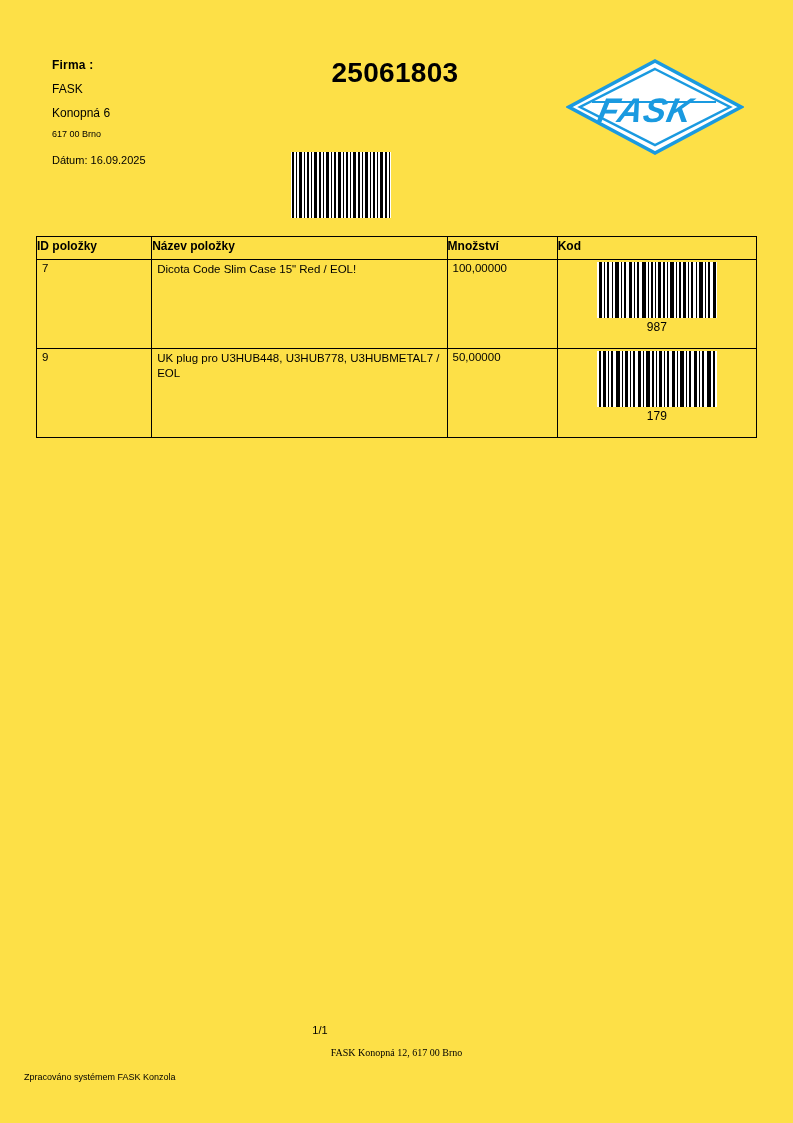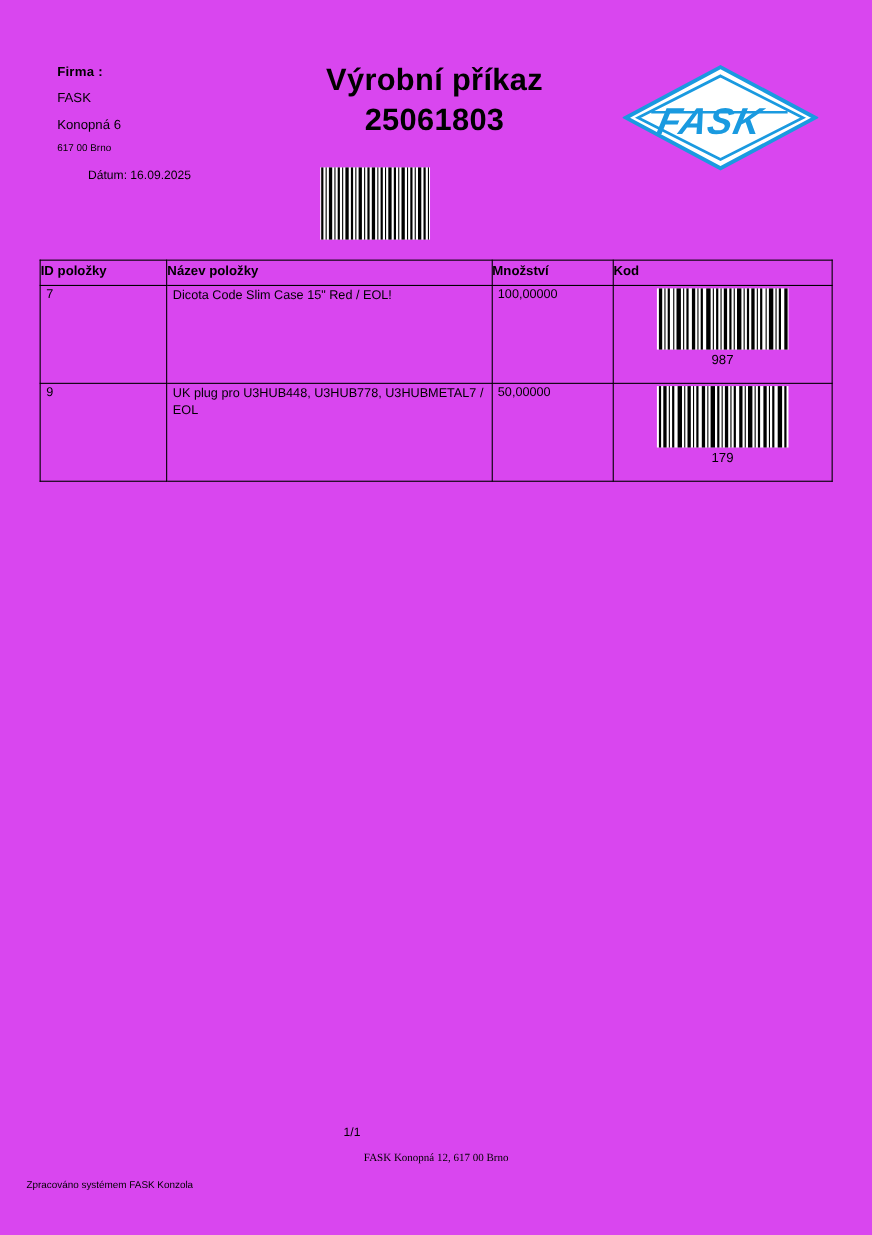--- a/index.html
+++ b/index.html
@@ -4,21 +4,21 @@
 <style>
   html, body {
     margin: 0;
     padding: 0;
     background: #b0b0b0;
   }
   .page {
     position: relative;
     width: 793px;
     height: 1123px;
-    background: #d946ef;
+    background: #fde047;
     margin: 0 auto;
     font-family: "Liberation Sans", sans-serif;
     color: #000000;
     overflow: hidden;
   }
 
   
   .hdr-company {
     position: absolute;
     left: 52px;
@@ -36,21 +36,20 @@
   }
   .hdr-company .line.small {
     font-size: 9px;
     margin-top: 9px;
   }
   .hdr-date {
     position: absolute;
     left: 52px;
     top: 154px;
     font-size: 11px;
-    margin-left: 28px;
   }
 
   .doc-title {
     position: absolute;
     left: 230px;
     top: 55px;
     width: 330px;
     text-align: center;
     font-size: 28px;
     font-weight: bold;
@@ -160,21 +159,20 @@
   <div class="hdr-company">
     <div class="label">Firma :</div>
     <div class="line">FASK</div>
     <div class="line">Konopná 6</div>
     <div class="line small">617 00 Brno</div>
   </div>
 
   <div class="hdr-date">Dátum: 16.09.2025</div>
 
   <div class="doc-title">
-    <span>Výrobní příkaz</span>
     <span class="doc-number">25061803</span>
   </div>
 
   <div class="logo">
     <svg viewBox="0 0 178 98" width="178" height="98" xmlns="http://www.w3.org/2000/svg">
       <polygon points="89,3 175,49 89,95 3,49" fill="#ffffff" stroke="#1a9ae0" stroke-width="3.5"></polygon>
       <polygon points="89,11 164,49 89,87 14,49" fill="#ffffff" stroke="#1a9ae0" stroke-width="2.5"></polygon>
       <g transform="translate(30,64) skewX(-12)">
         <text x="0" y="0" font-family="'Liberation Sans', sans-serif" font-size="34" font-weight="bold" font-style="italic" fill="#1a9ae0" letter-spacing="1">FASK</text>
       </g>

